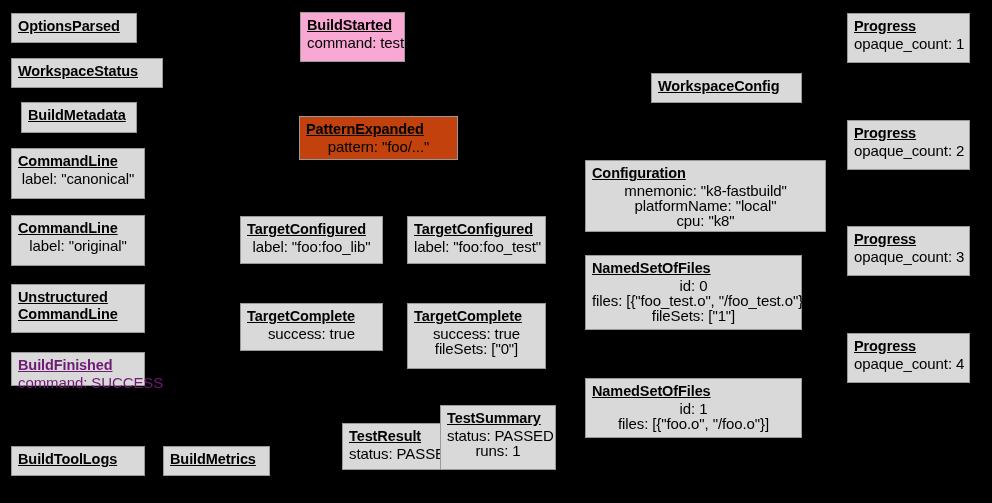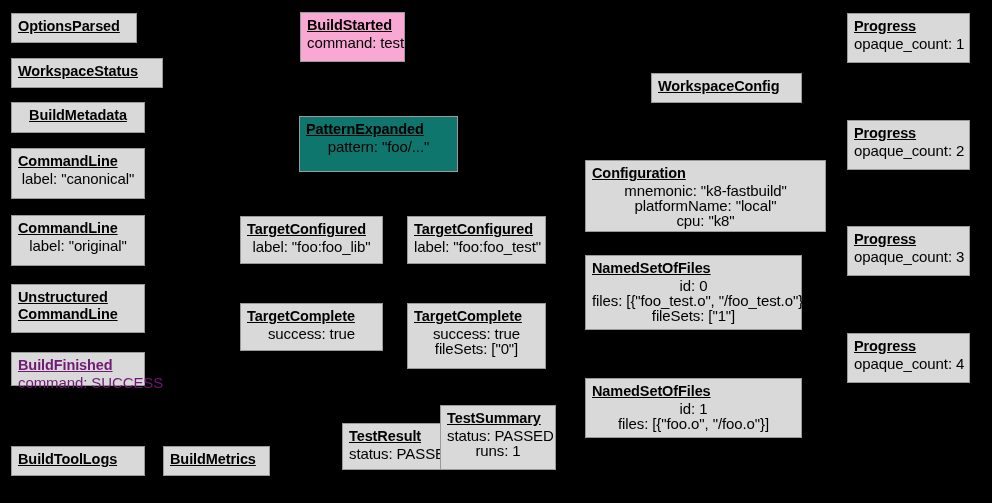--- a/index.html
+++ b/index.html
@@ -48,21 +48,21 @@
 </head>
 <body>
 
 <div id="canvas" style="background: rgb(0, 0, 0);">
     <div class="node empty" style="left: 11px; top: 13px; width: 126px; height: 30px; background: rgb(217, 217, 217); border-color: rgb(154, 154, 154); color: rgb(0, 0, 0);">
       <div class="node-title">OptionsParsed</div>
     </div>
     <div class="node empty" style="left: 11px; top: 58px; width: 152px; height: 30px; background: rgb(217, 217, 217); border-color: rgb(154, 154, 154); color: rgb(0, 0, 0);">
       <div class="node-title">WorkspaceStatus</div>
     </div>
-    <div class="node empty" style="left: 11px; top: 102px; width: 134px; height: 31px; background: rgb(217, 217, 217); border-color: rgb(154, 154, 154); color: rgb(0, 0, 0); text-align: center;">
+    <div class="node empty" style="left: 21px; top: 102px; width: 116px; height: 31px; background: rgb(217, 217, 217); border-color: rgb(154, 154, 154); color: rgb(0, 0, 0);">
       <div class="node-title">BuildMetadata</div>
     </div>
     <div class="node" style="left: 11px; top: 148px; width: 134px; height: 51px; background: rgb(217, 217, 217); border-color: rgb(154, 154, 154); color: rgb(0, 0, 0);">
       <div class="node-title">CommandLine</div>
       <div class="node-fields">
         <div class="field">label: "canonical"</div>
       </div>
     </div>
     <div class="node" style="left: 11px; top: 215px; width: 134px; height: 51px; background: rgb(217, 217, 217); border-color: rgb(154, 154, 154); color: rgb(0, 0, 0);">
       <div class="node-title">CommandLine</div>
@@ -84,21 +84,21 @@
     </div>
     <div class="node empty" style="left: 163px; top: 446px; width: 107px; height: 30px; background: rgb(217, 217, 217); border-color: rgb(154, 154, 154); color: rgb(0, 0, 0);">
       <div class="node-title">BuildMetrics</div>
     </div>
     <div class="node" style="left: 300px; top: 12px; width: 105px; height: 50px; background: #f9a8d4; border-color: rgb(154, 154, 154); color: rgb(0, 0, 0);">
       <div class="node-title">BuildStarted</div>
       <div class="node-fields">
         <div class="field">command: test</div>
       </div>
     </div>
-    <div class="node" style="left: 299px; top: 116px; width: 159px; height: 56px; background: #0f766e; border-color: rgb(154, 154, 154); color: rgb(0, 0, 0);">
+    <div class="node" style="left: 299px; top: 116px; width: 159px; height: 44px; background: #c2410c; border-color: rgb(154, 154, 154); color: rgb(0, 0, 0);">
       <div class="node-title">PatternExpanded</div>
       <div class="node-fields">
         <div class="field">pattern: "foo/..."</div>
       </div>
     </div>
     <div class="node" style="left: 240px; top: 216px; width: 143px; height: 48px; background: rgb(217, 217, 217); border-color: rgb(154, 154, 154); color: rgb(0, 0, 0);">
       <div class="node-title">TargetConfigured</div>
       <div class="node-fields">
         <div class="field">label: "foo:foo_lib"</div>
       </div>

